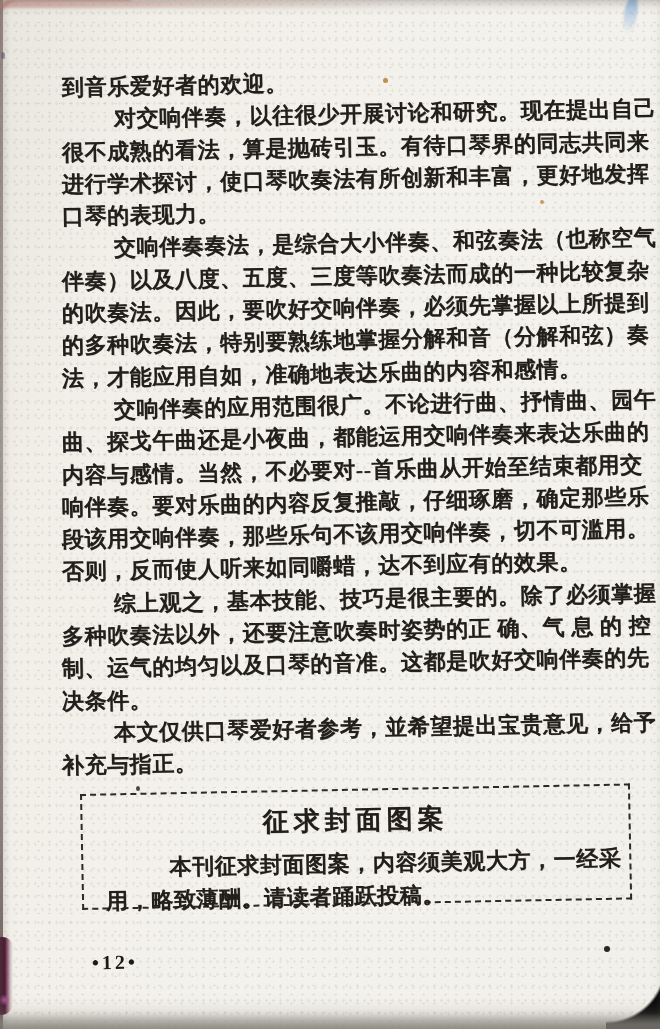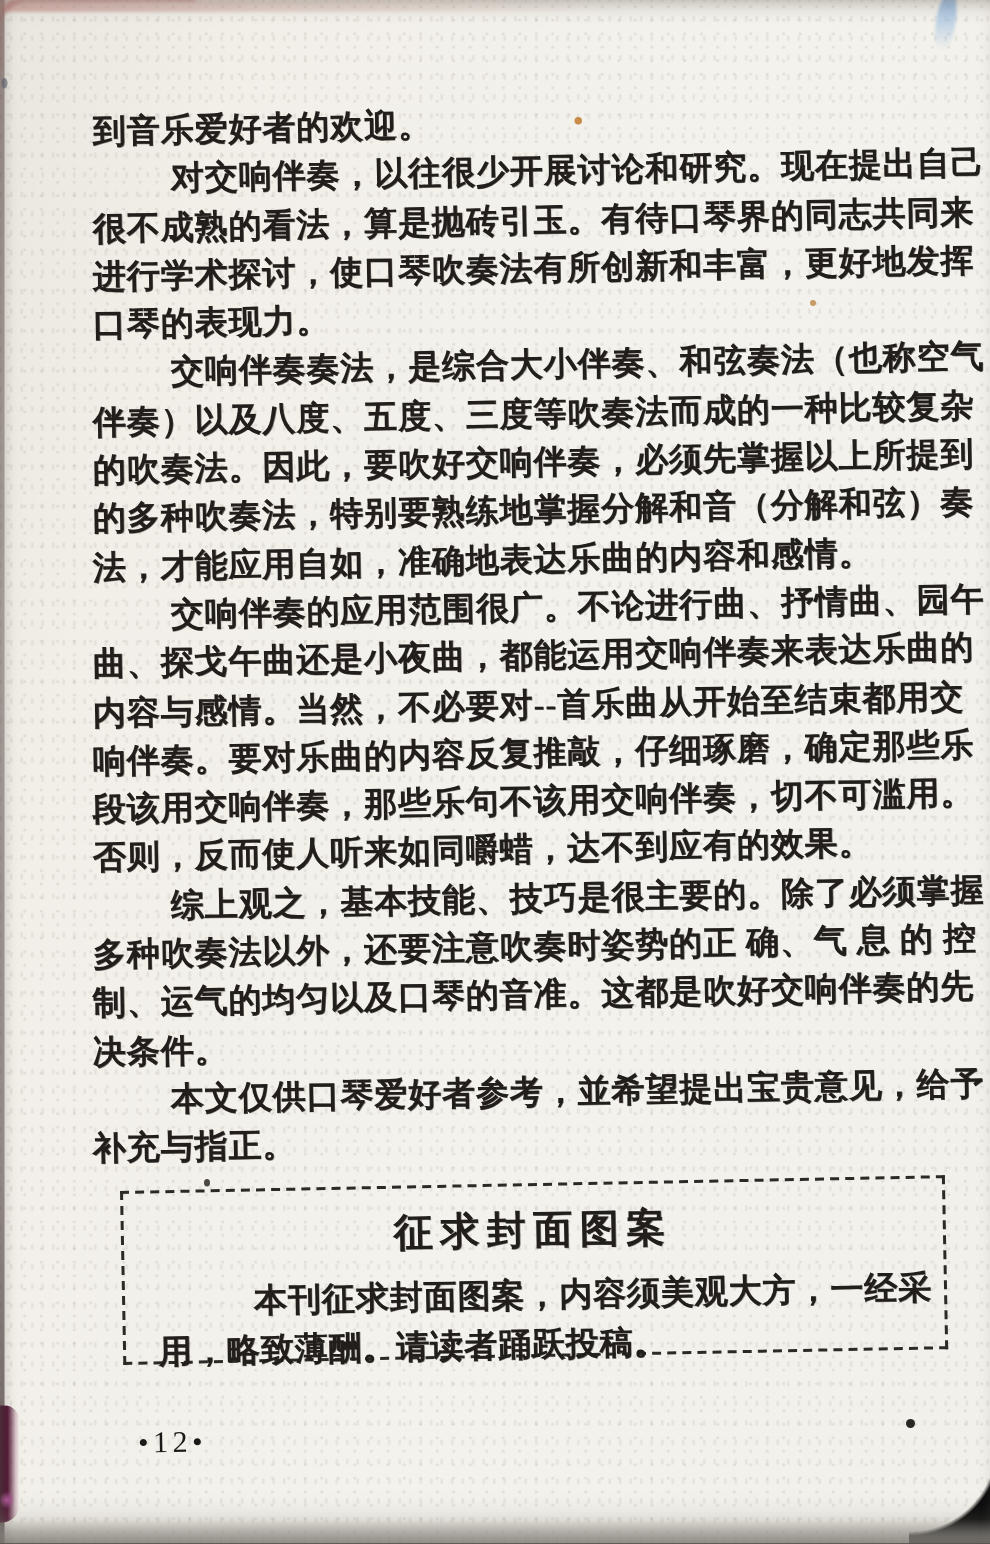--- a/index.html
+++ b/index.html
@@ -117,21 +117,21 @@
     font-size: 22px; font-weight: 700; letter-spacing: 0.6px;
   }
   .notice-lines .nline {
     height: 33px; line-height: 33px; white-space: pre;
     text-shadow: 0.4px 0.3px 0 rgba(33,30,27,0.55);
   }
   .notice-lines .nline.indent { padding-left: 64px; }
 
   .page-number {
     position: absolute; left: 92px; top: 951px;
-    font-size: 20px; font-weight: 400; letter-spacing: 3px;
+    font-size: 20px; font-weight: 700; letter-spacing: 3px;
     color: #1c1a18;
     transform: rotate(-1deg);
   }
 </style>
 </head>
 <body>
 
 <div class="page">
   <div class="paper-texture"></div>
 

